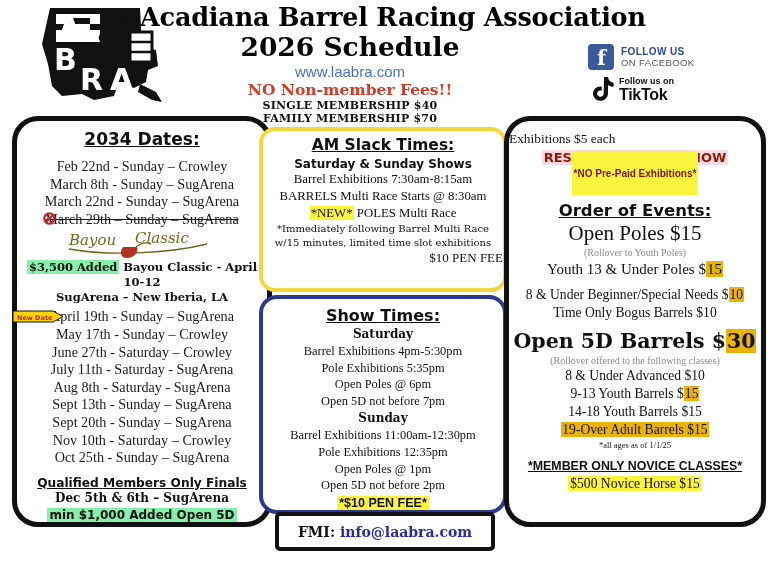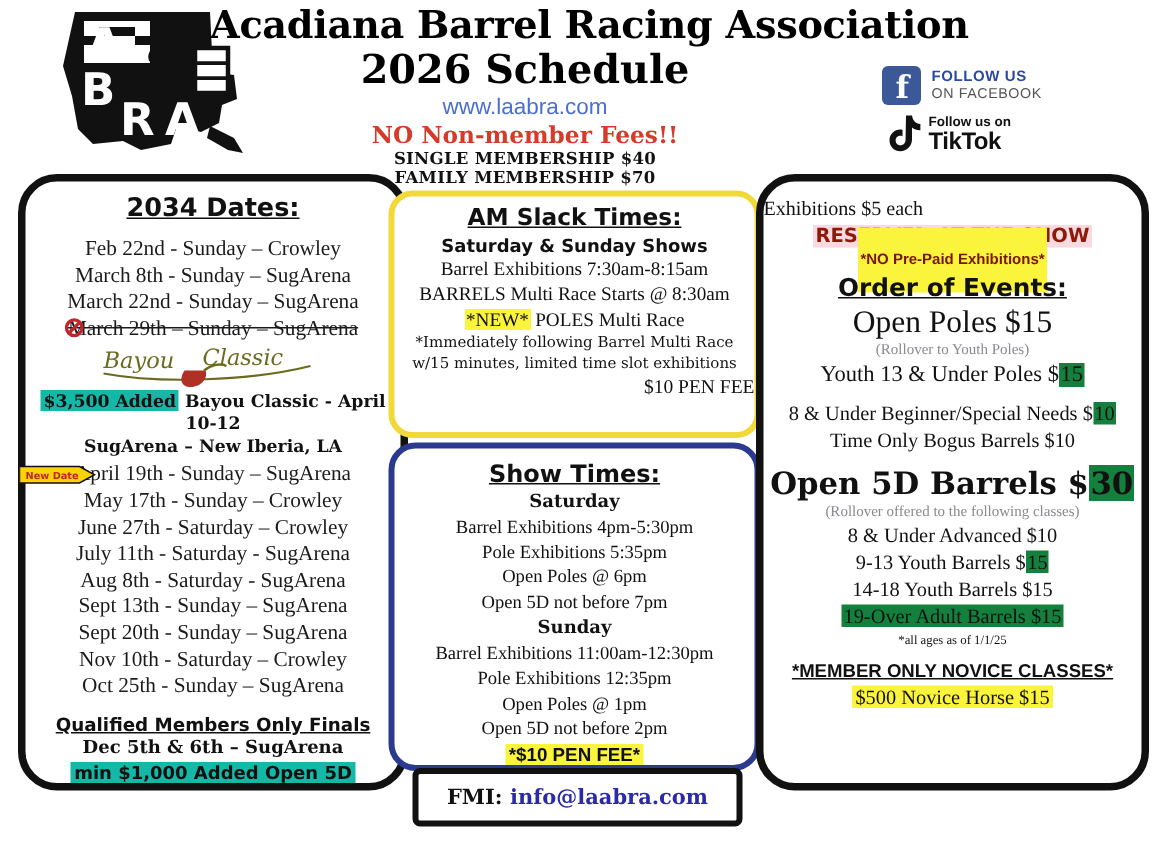--- a/index.html
+++ b/index.html
@@ -97,21 +97,21 @@
   }
   .date-row.cancelled{text-decoration:line-through;color:#1a1a1a;}
   .no-ico{position:absolute;left:26px;top:1px;width:13px;height:13px;}
   .newdate-badge{position:absolute;left:-4px;top:2px;width:52px;height:13px;}
   .bayou{text-align:center;margin-top:2px;height:30px;position:relative;}
   .bayou svg{display:block;margin:0 auto;}
   .bayou-line{
     font-family:"DejaVu Serif", serif;font-weight:bold;font-size:11.5px;line-height:15px;
     color:#111;text-align:center;
   }
-  .hl-green{background:#14b8a6;padding:0 2px;}
+  .hl-green{background:#86efac;padding:0 2px;}
   .hl-yellow{background:#fbf43c;padding:0 1px;}
   .bayou-loc{
     font-family:"DejaVu Serif", serif;font-weight:bold;font-size:11.5px;line-height:15px;
     color:#111;text-align:center;margin-bottom:3px;
   }
   .finals-h{
     font-family:"DejaVu Sans", sans-serif;font-weight:bold;font-size:12.2px;
     text-align:center;text-decoration:underline;color:#111;margin-top:9px;
   }
   .finals-d{
@@ -169,21 +169,21 @@
     line-height:17px;color:#8d1a08;margin-top:2px;
   }
   .reserved span{background:#fbd9e0;padding:0 2px;}
   .noprepaid{
     text-align:center;font-family:"Liberation Sans", sans-serif;font-weight:bold;font-size:10px;
     line-height:14px;color:#7a1505;margin-top:1px;
   }
   .noprepaid span{background:#fbf43c;padding:16px 2px;}
   .h-order{
     text-align:center;font-family:"DejaVu Sans", sans-serif;font-weight:bold;font-size:16.5px;
-    color:#111;text-decoration:underline;margin-top:1px;
+    color:#111;text-decoration:underline;margin-top:20px;
   }
   .big-line{
     text-align:center;font-family:"Liberation Serif", serif;font-size:21px;line-height:26px;color:#111;
   }
   .huge-line{
     text-align:center;font-family:"DejaVu Serif", serif;font-weight:bold;font-size:20.5px;
     line-height:26px;color:#111;
   }
   .note-line{
     text-align:center;font-family:"Liberation Serif", serif;font-size:10px;line-height:13px;color:#8a8a90;
@@ -195,21 +195,21 @@
     text-align:center;font-family:"Liberation Serif", serif;font-size:8.5px;line-height:12px;color:#111;
   }
   .novice-h{
     text-align:center;font-family:"Liberation Sans", sans-serif;font-weight:bold;font-size:12.4px;
     line-height:17px;color:#111;text-decoration:underline;margin-top:7px;
   }
   .novice-l{
     text-align:center;font-family:"Liberation Serif", serif;font-size:13.6px;line-height:18px;color:#111;
   }
   .novice-l span{background:#fbf43c;padding:0 2px;}
-  .hly{background:#15803d;padding:0 1px;}
+  .hly{background:#eab308;padding:0 1px;}
 </style>
 </head>
 <body>
 
 <div class="page">
 
   <div class="header">
 
     <div class="logo">
       <svg width="148" height="112" viewBox="0 0 148 112">

